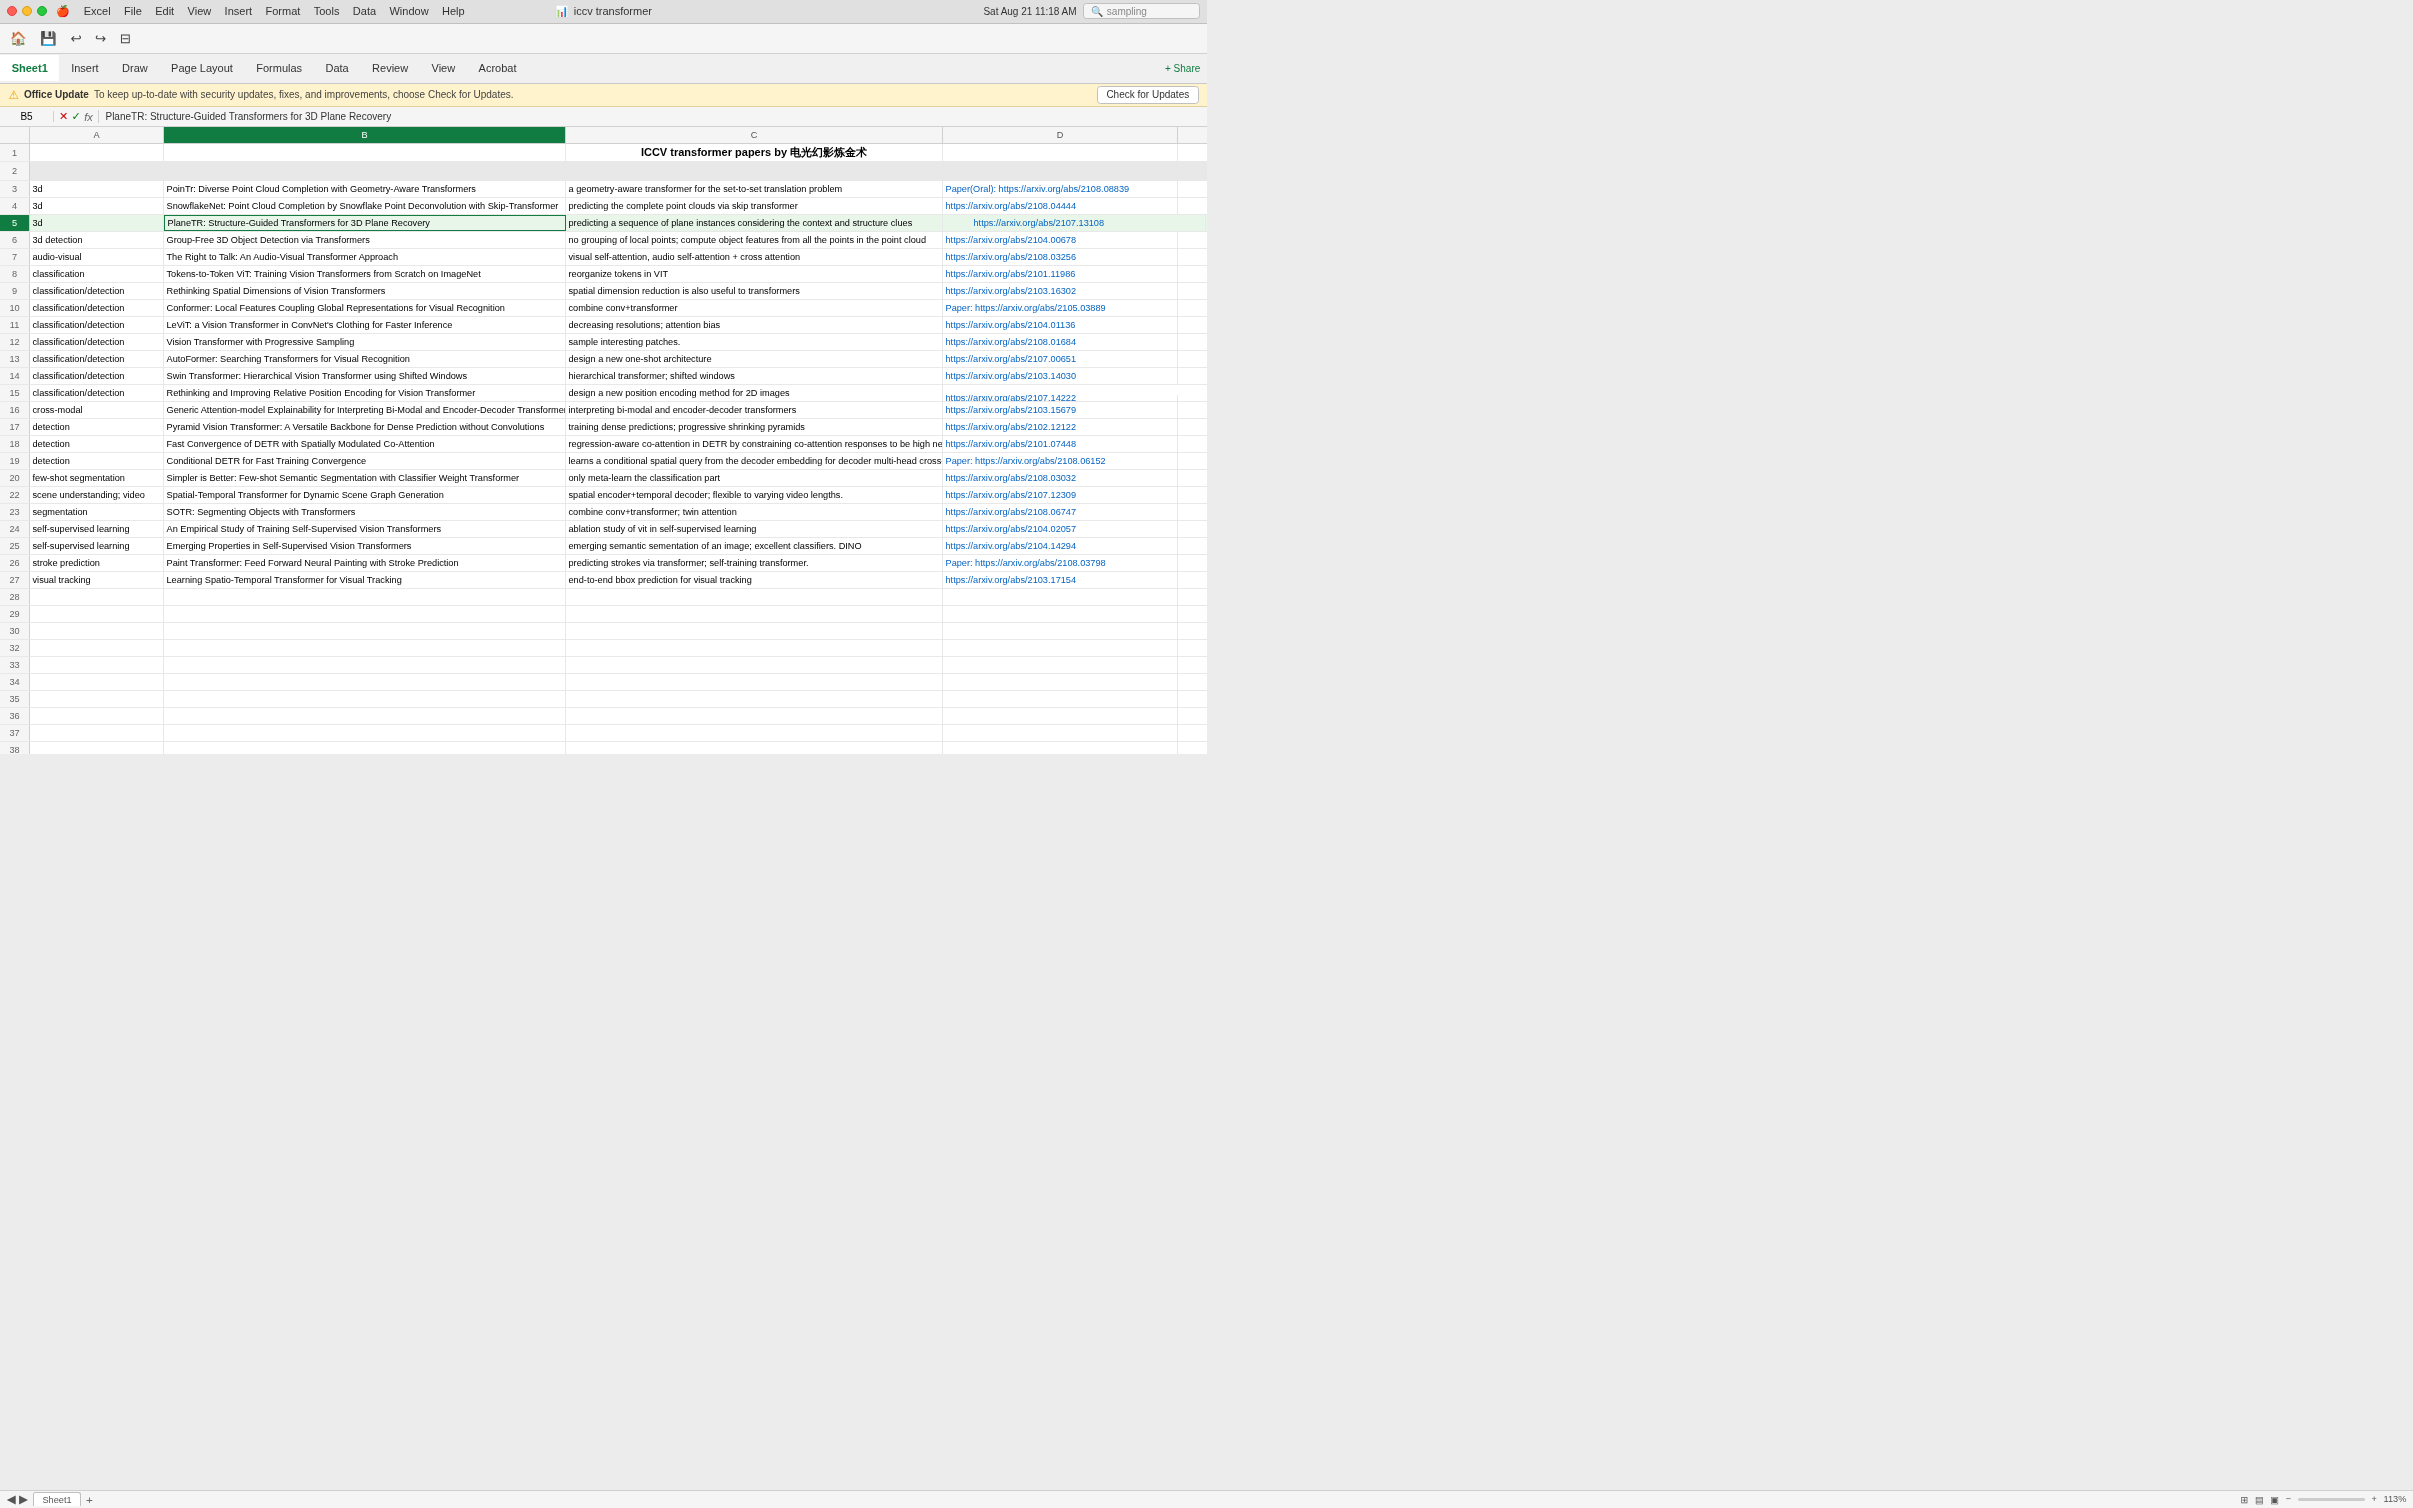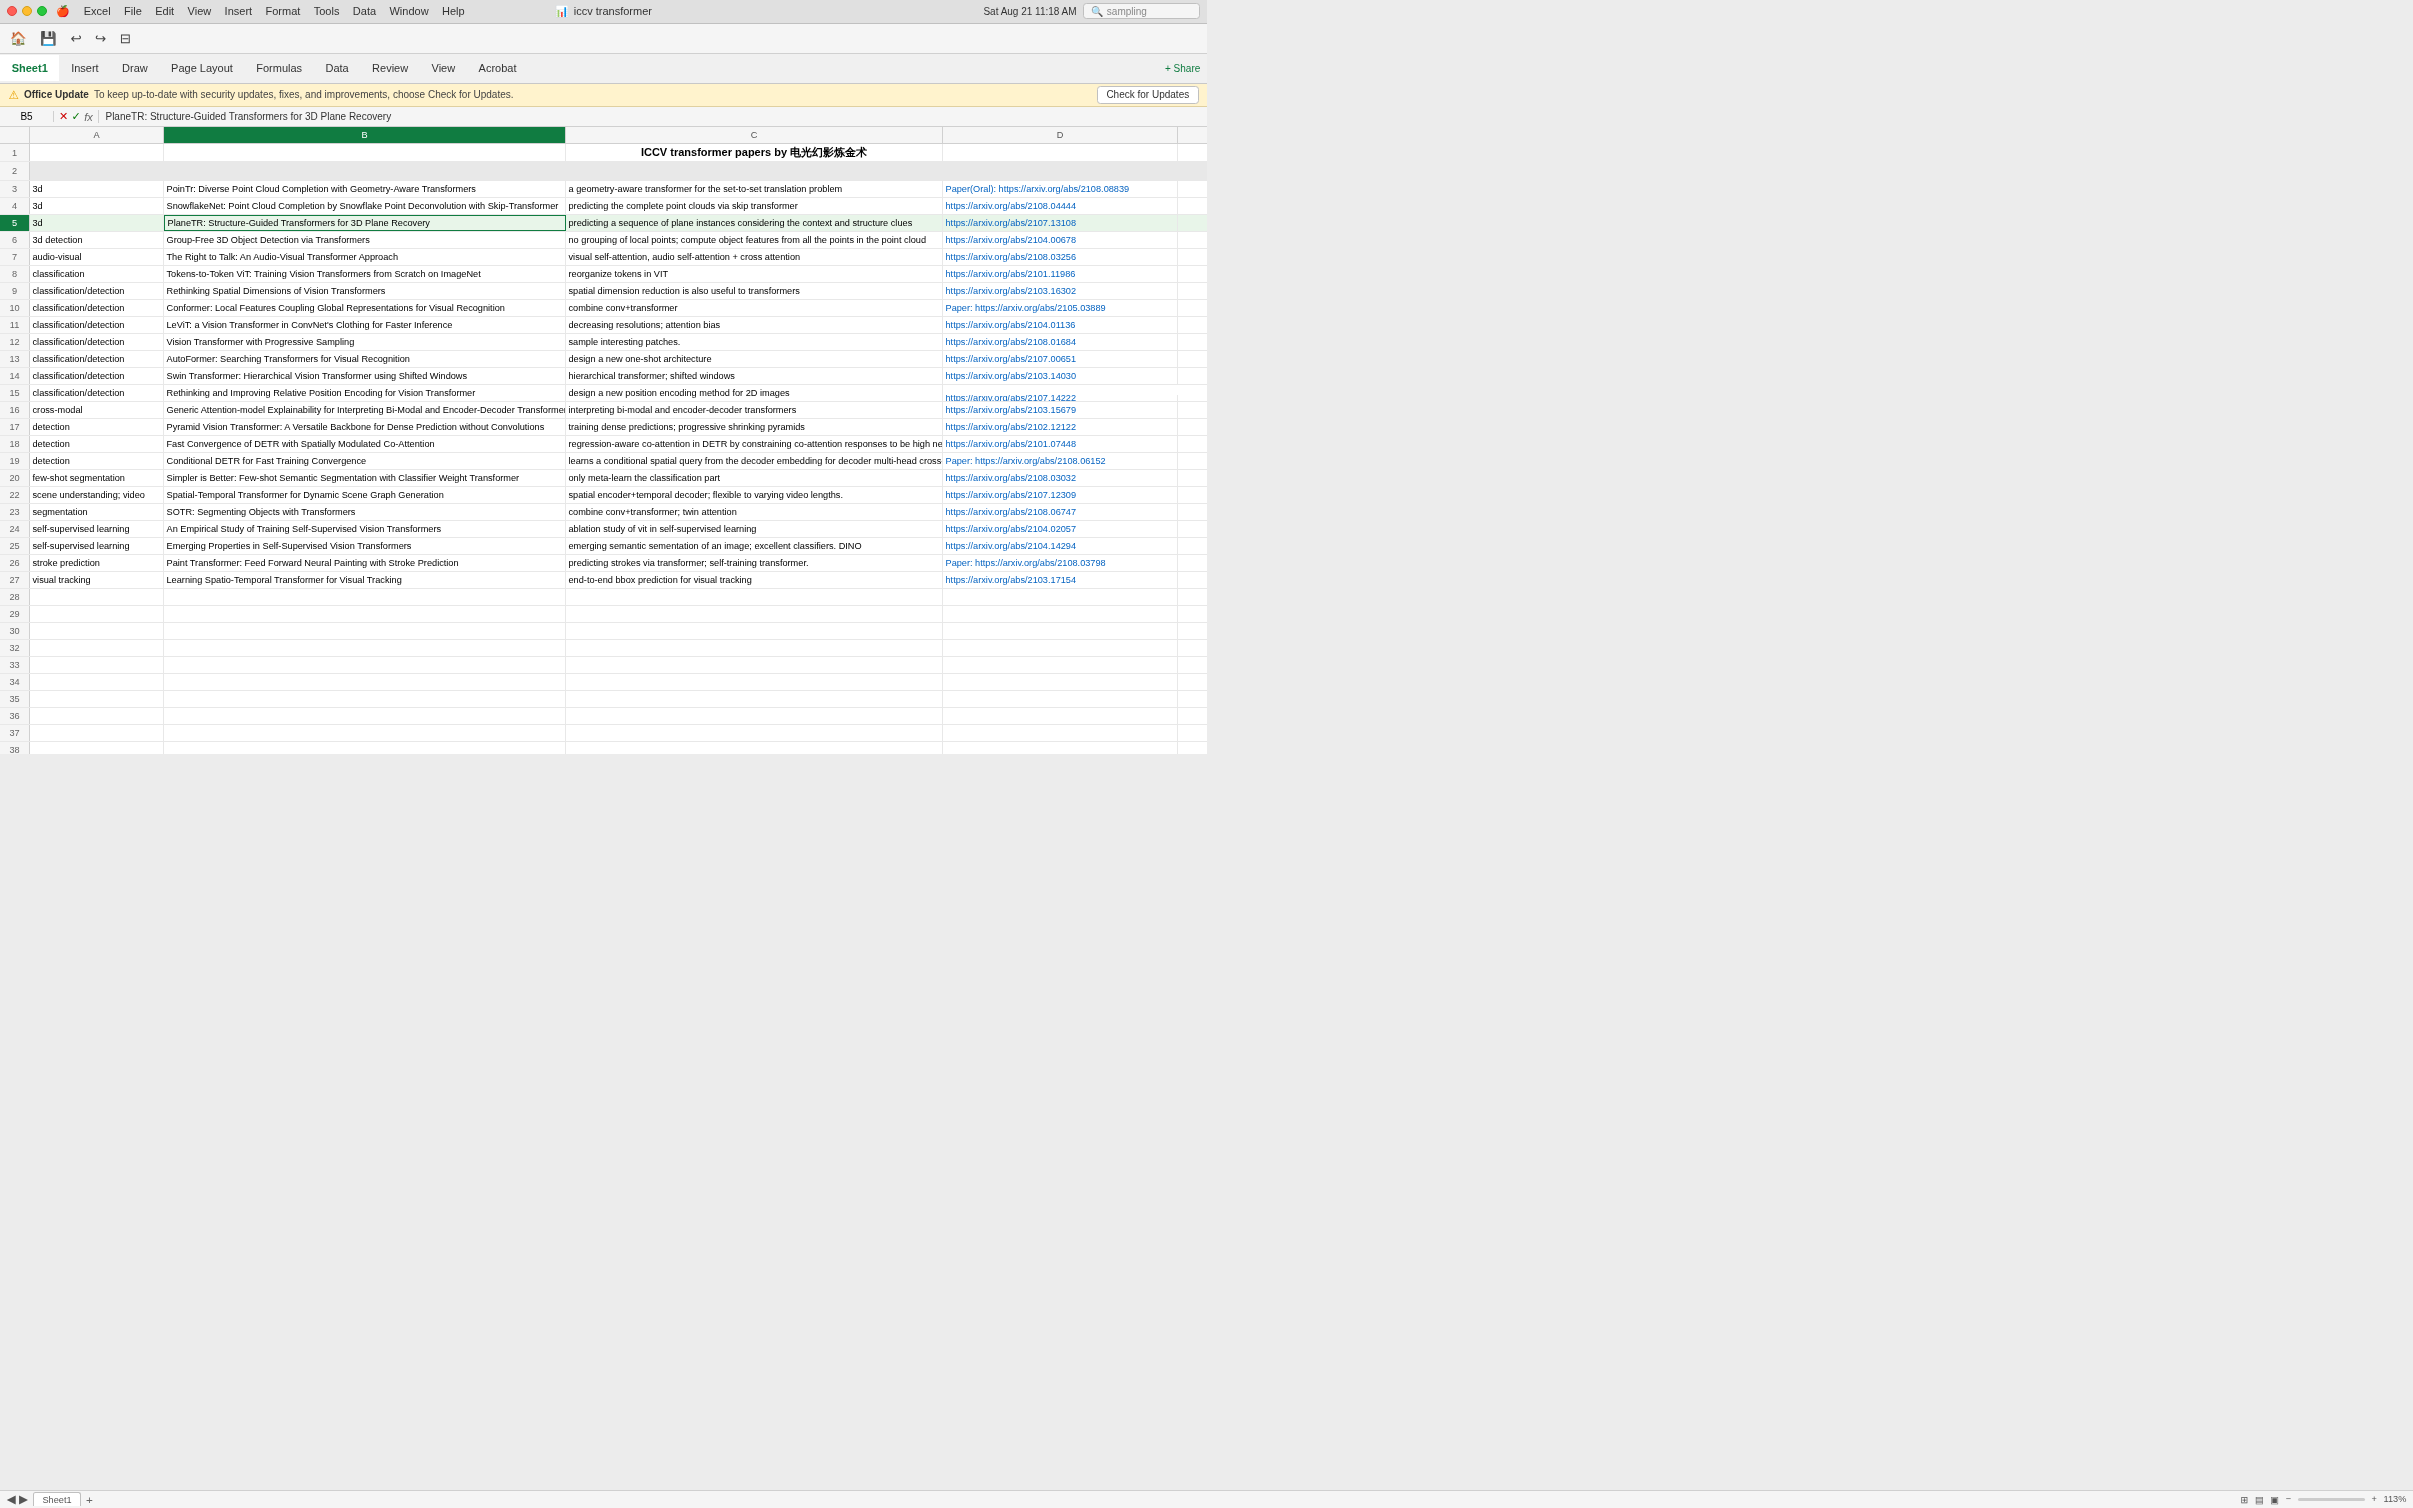--- a/index.html
+++ b/index.html
@@ -208,21 +208,21 @@
         <div class="cell col-b">SnowflakeNet: Point Cloud Completion by Snowflake Point Deconvolution with Skip-Transformer</div>
         <div class="cell col-c">predicting the complete point clouds via skip transformer</div>
         <div class="cell col-d" style="color: rgb(5, 99, 193);">https://arxiv.org/abs/2108.04444</div>
         <div class="cell col-e"></div>
       </div>
       <div class="row" style="background: rgb(232, 245, 233);">
         <div class="row-num selected">5</div>
         <div class="cell col-a">3d</div>
         <div class="cell col-b selected">PlaneTR: Structure-Guided Transformers for 3D Plane Recovery</div>
         <div class="cell col-c">predicting a sequence of plane instances considering the context and structure clues</div>
-        <div class="cell col-d" style="color: rgb(5, 99, 193);">https://arxiv.org/abs/2107.13108</div>
+        <div class="cell col-d" style="color: rgb(5, 99, 193); margin-left: 28px;">https://arxiv.org/abs/2107.13108</div>
         <div class="cell col-e"></div>
       </div>
       <div class="row">
         <div class="row-num">6</div>
         <div class="cell col-a">3d detection</div>
         <div class="cell col-b">Group-Free 3D Object Detection via Transformers</div>
         <div class="cell col-c">no grouping of local points; compute object features from all the points in the point cloud</div>
         <div class="cell col-d" style="color: rgb(5, 99, 193);">https://arxiv.org/abs/2104.00678</div>
         <div class="cell col-e"></div>
       </div>

